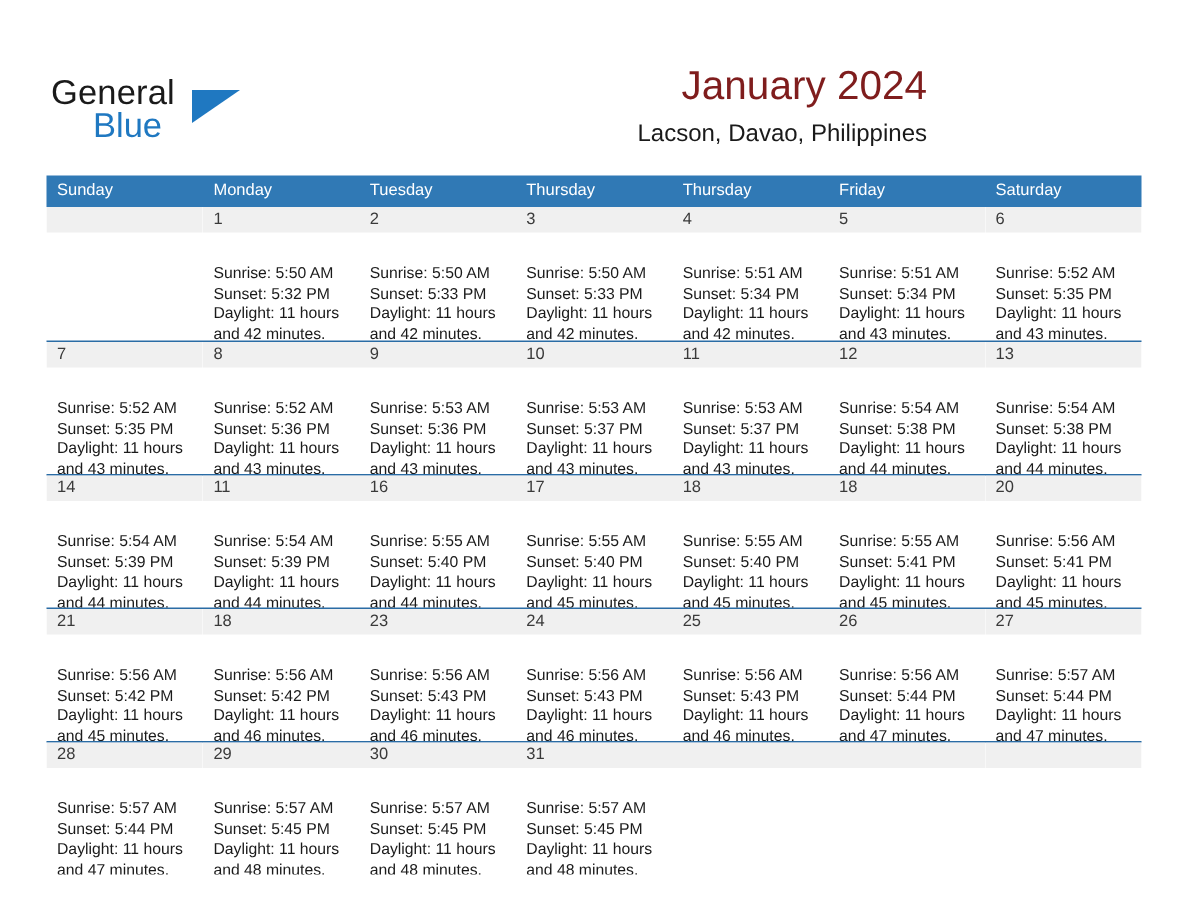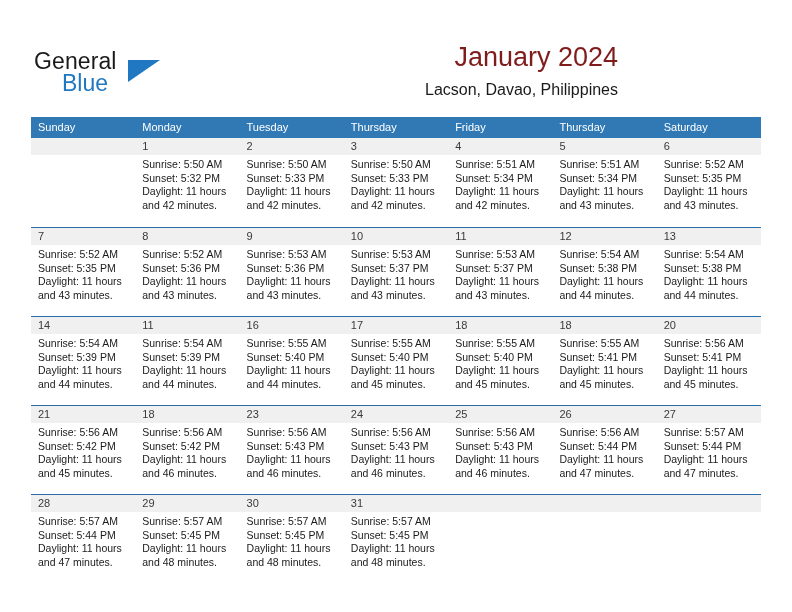--- a/index.html
+++ b/index.html
@@ -132,21 +132,21 @@
     background: #f0f0f0;
     font-size: 11px;
     color: #3a3a3a;
     line-height: 17px;
     padding-left: 7px;
     box-sizing: border-box;
     white-space: nowrap;
   }
 
   .day-info {
-    padding: 3px 7px 0 7px;
+    padding: 21px 7px 0 7px;
     box-sizing: border-box;
   }
   .day-info div {
     font-size: 10.5px;
     line-height: 13.6px;
     color: #1a1a1a;
     white-space: nowrap;
   }
 </style>
 </head>
@@ -168,22 +168,22 @@
     </div>
 
   </div>
 
   <div class="calendar">
     <div class="weekday-row" id="weekday-row">
         <div class="weekday-cell">Sunday</div>
         <div class="weekday-cell">Monday</div>
         <div class="weekday-cell">Tuesday</div>
         <div class="weekday-cell">Thursday</div>
+        <div class="weekday-cell">Thursday</div>
         <div class="weekday-cell">Friday</div>
-        <div class="weekday-cell">Thursday</div>
         <div class="weekday-cell">Saturday</div>
       </div>
     <div id="calendar-body">
         <div class="week-row">
           <div class="day-cell empty">
             <div class="day-number-band"></div>
           </div>
           <div class="day-cell">
             <div class="day-number-band">1</div>
             <div class="day-info">

